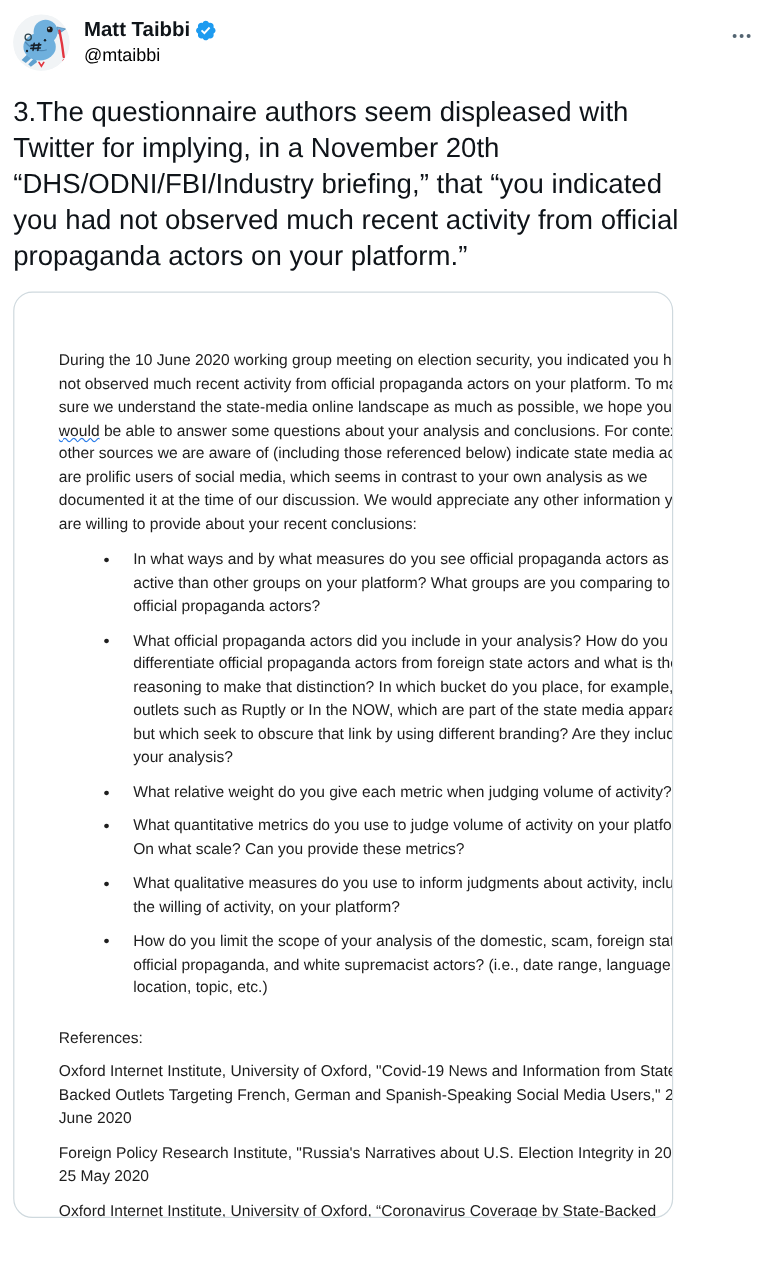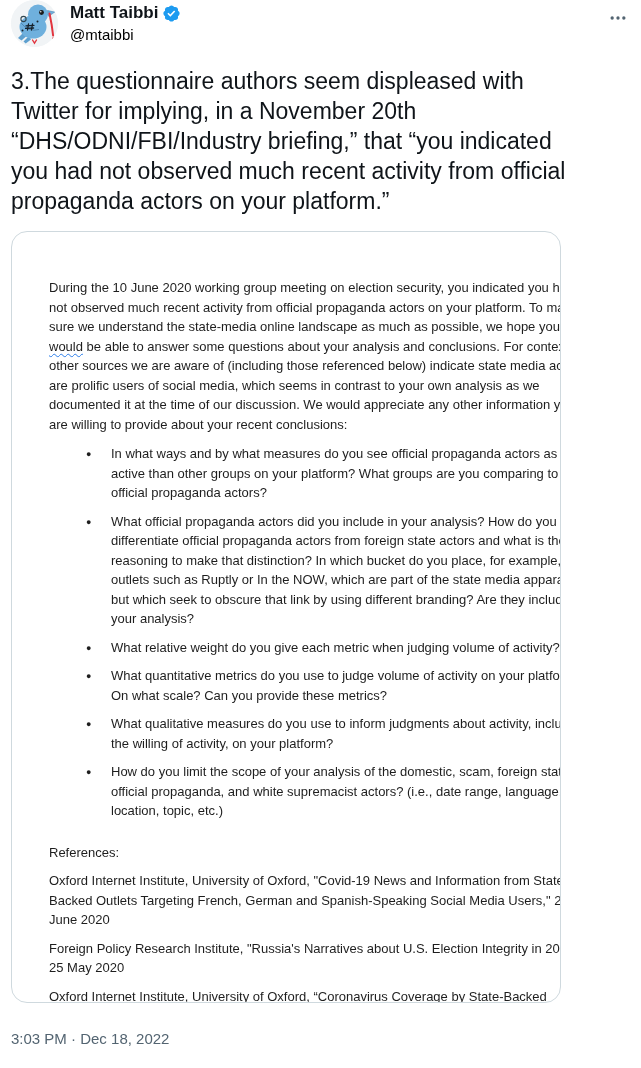--- a/index.html
+++ b/index.html
@@ -3,21 +3,21 @@
 <meta charset="utf-8">
 <style>
   * { margin: 0; padding: 0; box-sizing: border-box; }
   html, body { background: #ffffff; }
   body {
     width: 641px; height: 1068px;
     font-family: "Liberation Sans", sans-serif;
     color: #0f1419;
     overflow: hidden;
   }
-  .tweet { padding: 0 11px 10px 11px; }
+  .tweet { padding: 12px 11px 10px 11px; }
 
   
   .tweet-header { display: flex; align-items: flex-start; }
   .avatar {
     width: 47px; height: 47px; border-radius: 50%;
     overflow: hidden; flex: 0 0 47px; cursor: pointer;
     background: #f1f4f6; border: none; padding: 0;
   }
   .user-info { margin-left: 12px; padding-top: 3px; }
   .name-row { display: flex; align-items: center; }
@@ -152,15 +152,14 @@
 
       <p class="refs-heading">References:</p>
 
       <p class="ref">Oxford Internet Institute, University of Oxford, "Covid-19 News and Information from State-Backed Outlets Targeting French, German and Spanish-Speaking Social Media Users," 29 June 2020</p>
       <p class="ref">Foreign Policy Research Institute, "Russia's Narratives about U.S. Election Integrity in 2020," 25 May 2020</p>
       <p class="ref">Oxford Internet Institute, University of Oxford, “Coronavirus Coverage by State-Backed English-Language News Sources Understanding Chinese, Iranian, Russian and Turkish Government Media,” 8 April 2020</p>
 
     </div>
   </div>
 
-  <div class="timestamp">3:03 PM · Dec 18, 2022</div>
 
 </article>
 
 </body></html>

